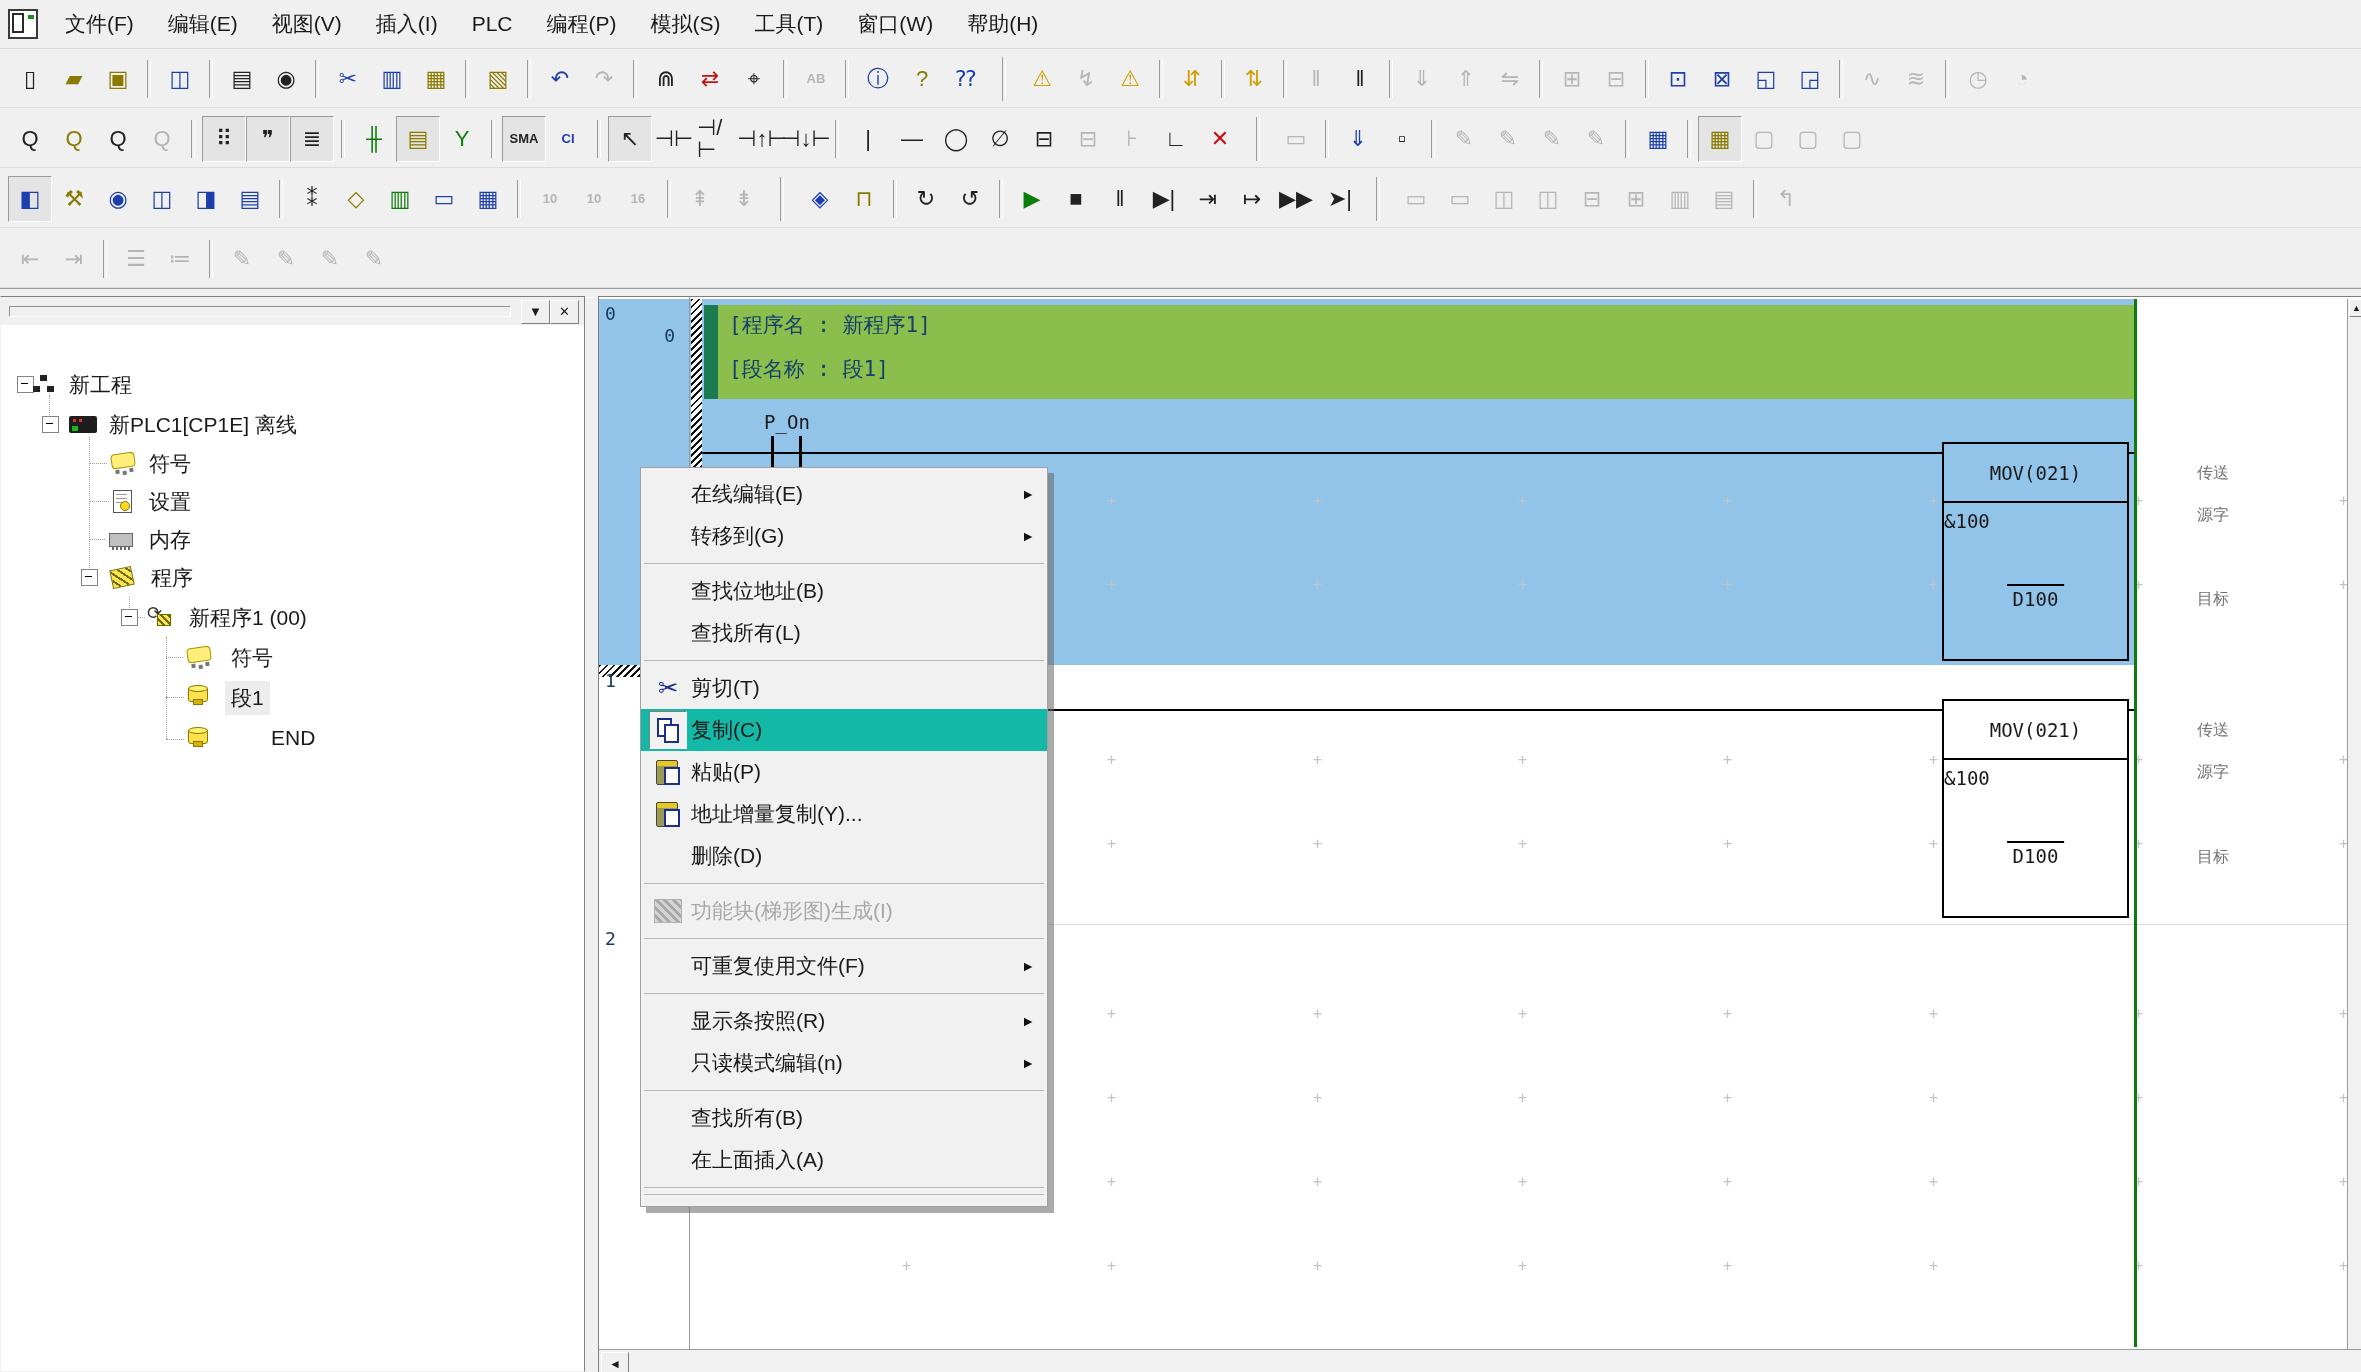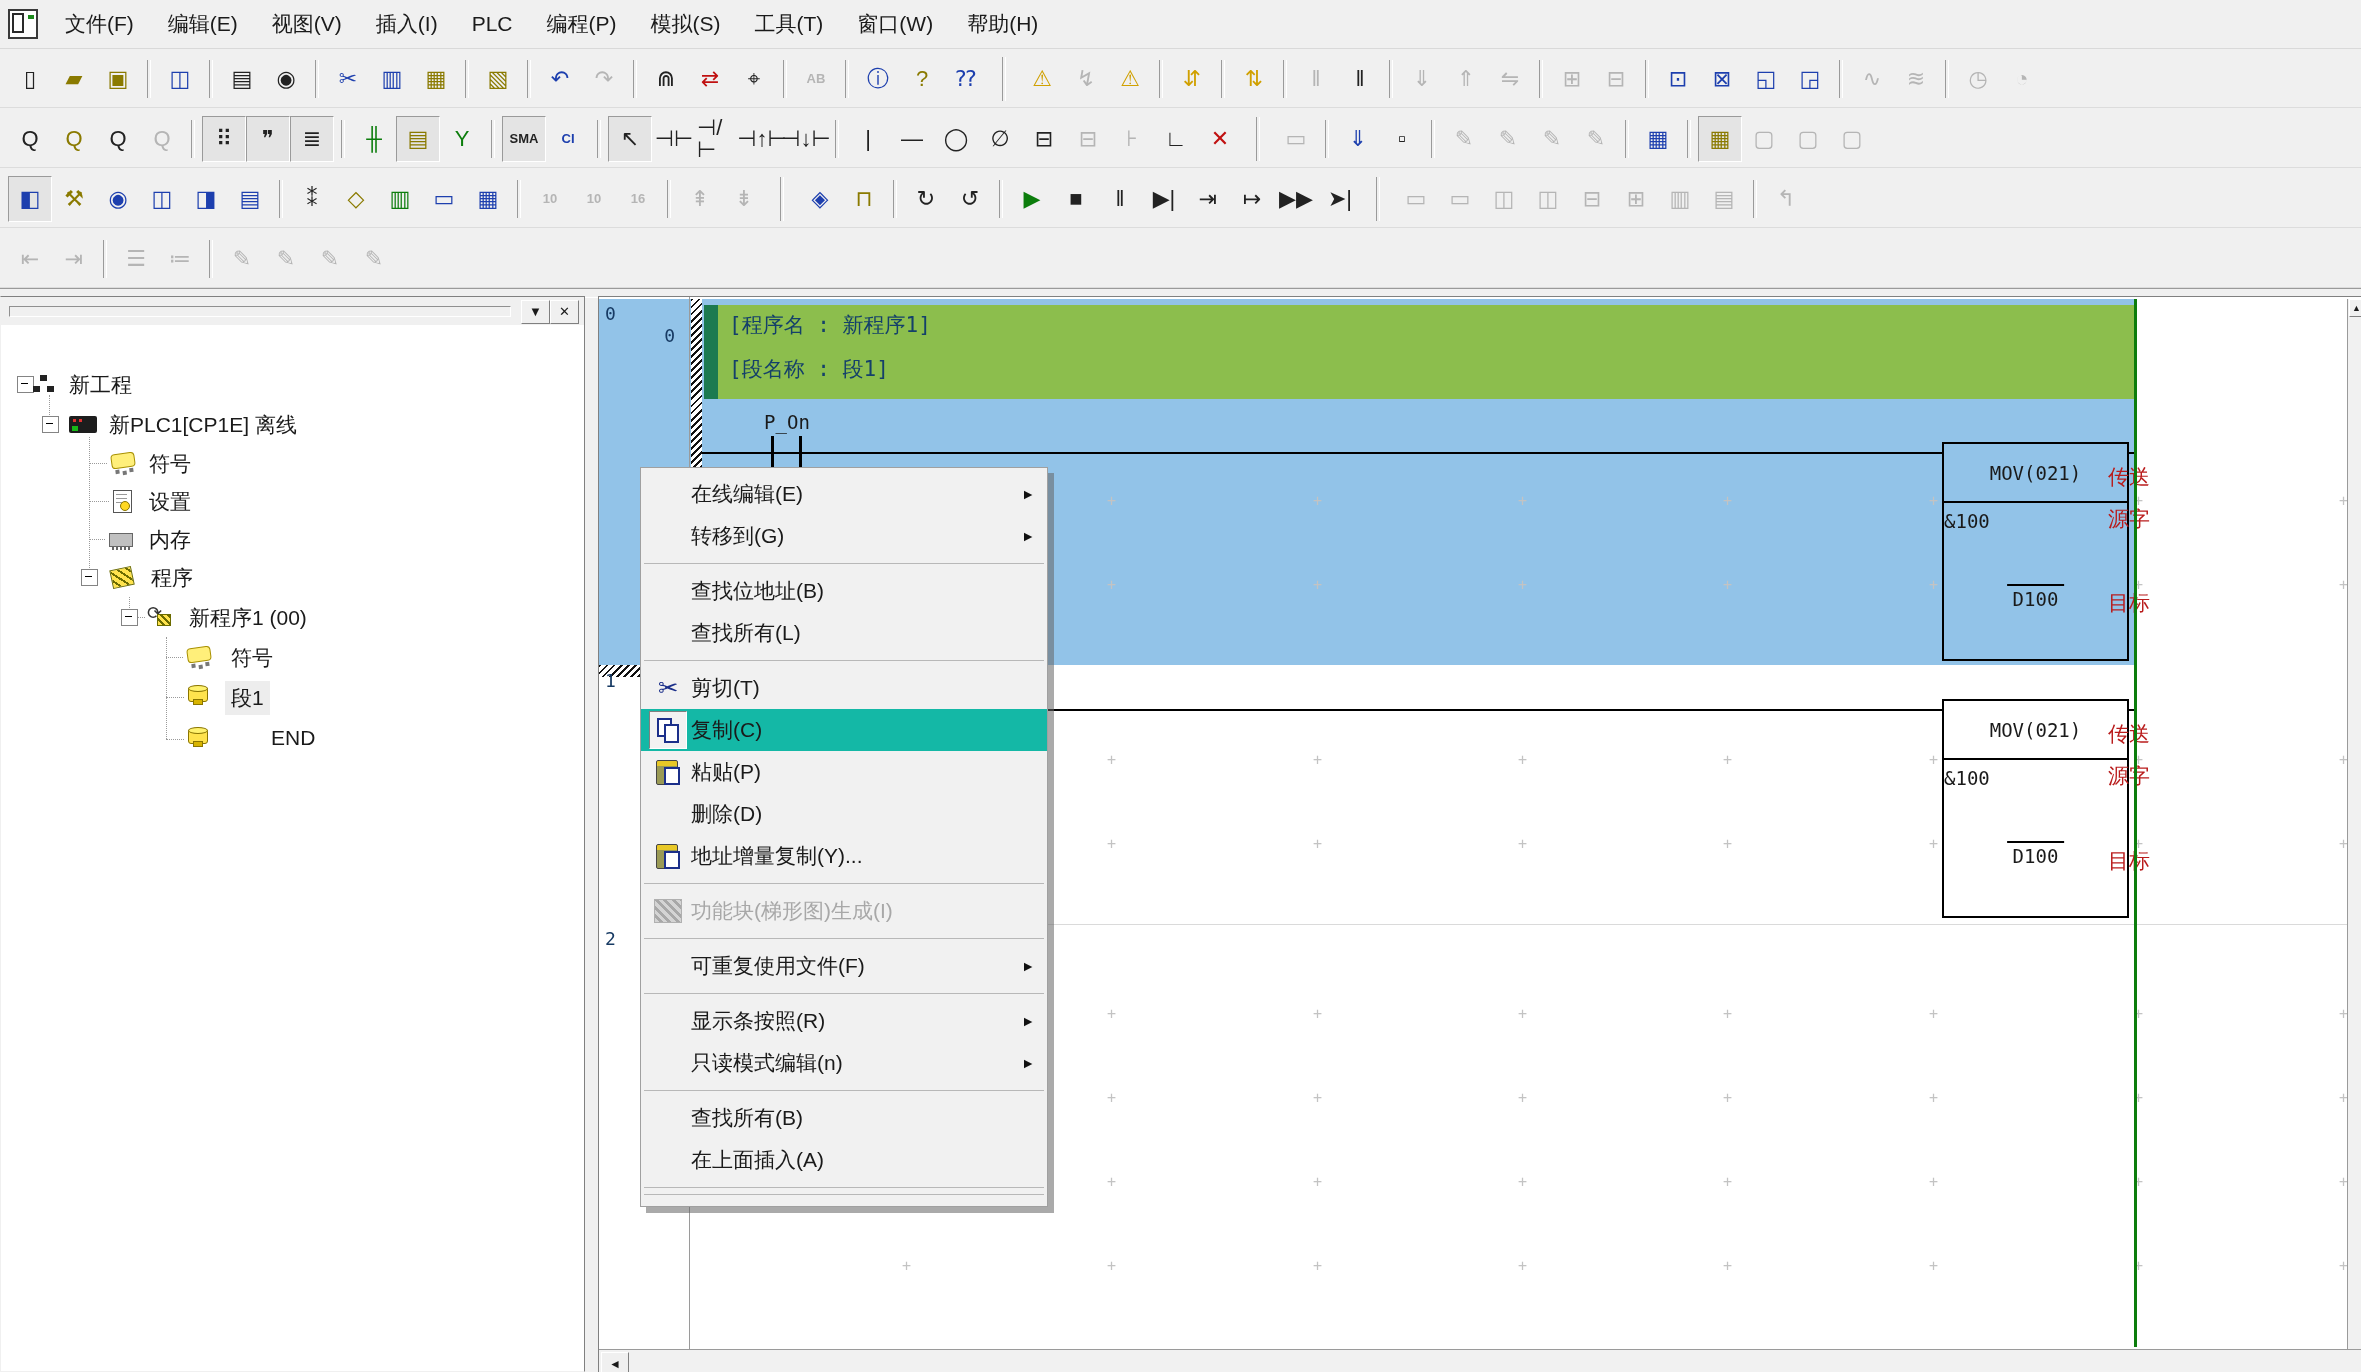--- a/index.html
+++ b/index.html
@@ -84,21 +84,21 @@
   .mono{font-family:"DejaVu Sans Mono",monospace;}
   .wire{position:absolute;height:2px;background:#000;}
   .cbar{position:absolute;width:3px;height:34px;background:#000;}
   .rnum{position:absolute;font-size:18px;color:#173a63;font-family:"DejaVu Sans Mono",monospace;}
   .movbox{position:absolute;left:1343px;width:187px;height:219px;border:2px solid #000;box-sizing:border-box;}
   .movtitle{position:absolute;left:0;top:0;width:100%;height:59px;border-bottom:2px solid #000;box-sizing:border-box;
             display:flex;align-items:center;justify-content:center;font-size:19px;font-family:"DejaVu Sans Mono",monospace;}
   .movsrc{position:absolute;left:0;top:66px;width:100%;text-align:left;font-size:19px;font-family:"DejaVu Sans Mono",monospace;}
   .movdst{position:absolute;left:50%;transform:translateX(-50%);top:140px;font-size:19px;
           font-family:"DejaVu Sans Mono",monospace;border-top:2px solid #000;padding:2px 6px 0 6px;}
-  .anno{position:absolute;left:1509px;font-size:21px;color:#b91c1c;white-space:nowrap;}
+  .anno{position:absolute;left:1598px;font-size:16px;color:#737373;white-space:nowrap;}
   #rail{left:1535px;top:2px;width:3px;height:1048px;background:#0c7d0c;}
   #grayline{left:91px;top:627px;width:1672px;height:1px;background:#dadada;}
   .gmark{position:absolute;color:#c3c3c3;font-size:15px;font-family:"DejaVu Sans Mono",monospace;}
   #hscroll{left:0;top:1052px;width:1763px;height:24px;background:#f1f1f1;border-top:1px solid #9a9a9a;}
   #hsbtn{position:absolute;left:2px;top:2px;width:26px;height:22px;background:#f0f0f0;text-align:center;font-size:12px;
          line-height:22px;border:1px solid;border-color:#ffffff #808080 #808080 #ffffff;}
   #vscroll{left:1748px;top:2px;width:15px;height:1050px;background:#f1f1f1;border-left:1px solid #9a9a9a;}
   #vsbtn{position:absolute;left:1px;top:0;width:13px;height:16px;background:#f0f0f0;text-align:center;font-size:9px;
          line-height:16px;border:1px solid;border-color:#ffffff #808080 #808080 #ffffff;}
   
@@ -757,28 +757,28 @@
         </span>
         <span class="mlabel">复制(C)</span>
       </div>
       <div class="mrow">
         <span class="mic">
           <span class="ic-clip"></span>
         </span>
         <span class="mlabel">粘贴(P)</span>
       </div>
       <div class="mrow">
-        <span class="mic"></span>
-        <span class="mlabel">删除(D)</span>
-      </div>
-      <div class="mrow">
         <span class="mic">
           <span class="ic-clip"></span>
         </span>
         <span class="mlabel">地址增量复制(Y)...</span>
+      </div>
+      <div class="mrow">
+        <span class="mic"></span>
+        <span class="mlabel">删除(D)</span>
       </div>
       <div class="msep"></div>
       <div class="mrow dis">
         <span class="mic">
           <span class="ic-fb"></span>
         </span>
         <span class="mlabel">功能块(梯形图)生成(I)</span>
       </div>
       <div class="msep"></div>
       <div class="mrow">

